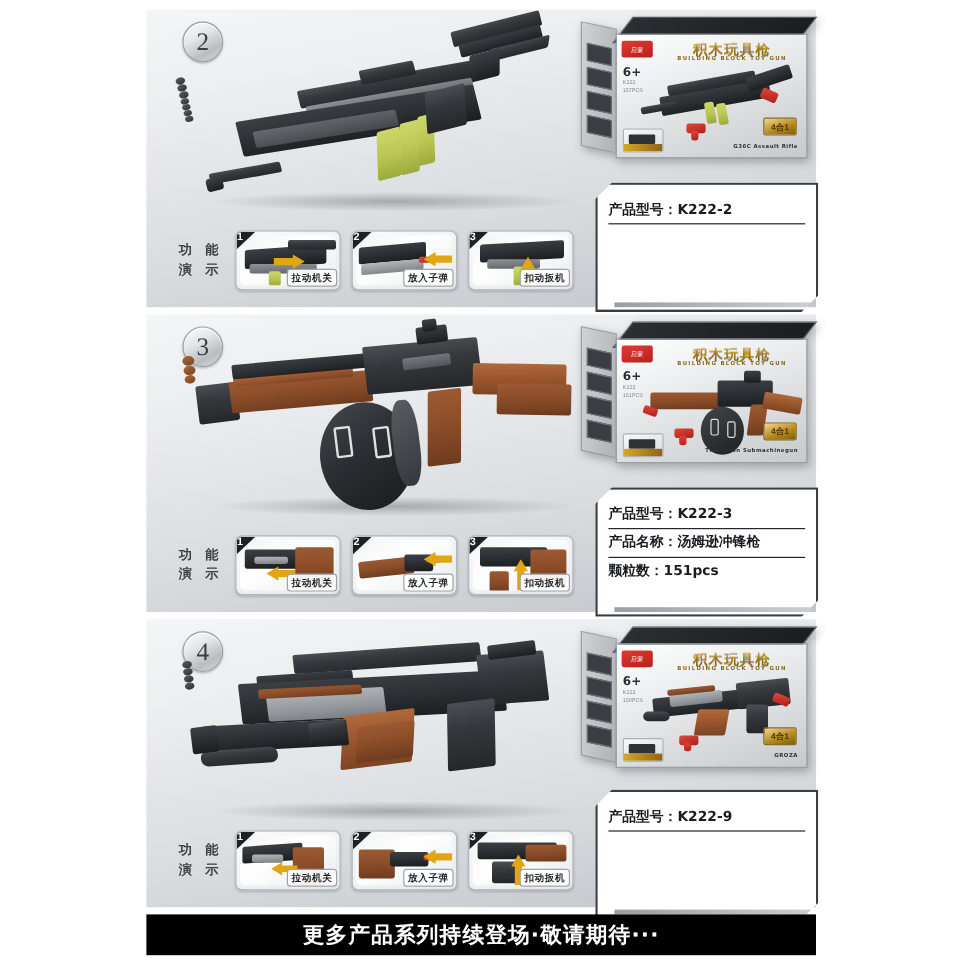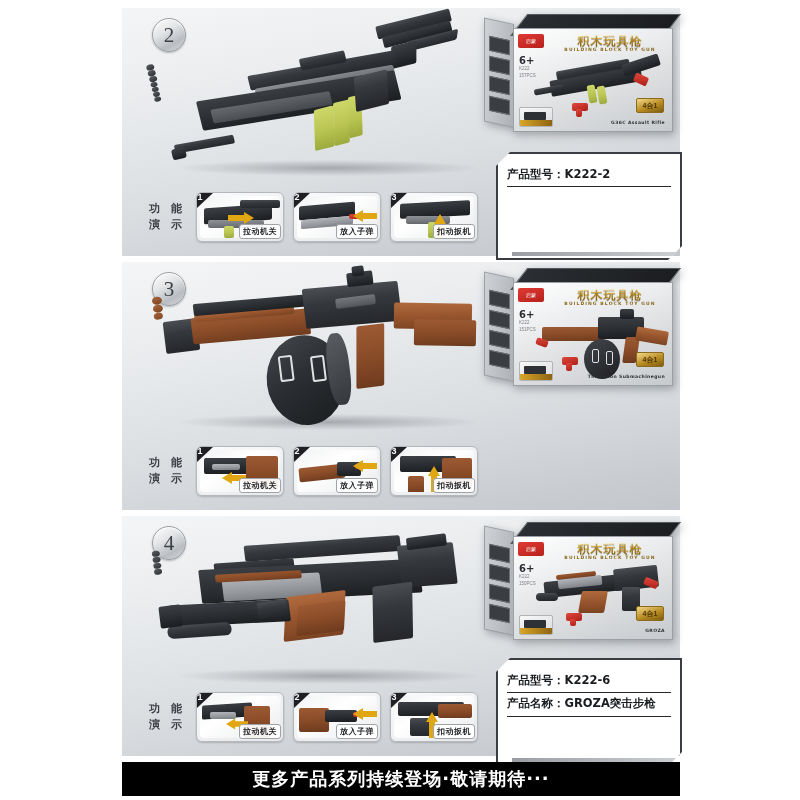--- a/index.html
+++ b/index.html
@@ -475,20 +475,34 @@
         <div class="box-emblem">4合1</div>
         <div class="box-en">Thompson Submachinegun</div>
         <div class="box-corner">
           <div class="cg"></div>
             <div class="cband"></div>
         </div>
       </div>
     </div>
   </div>
 
+  <div class="spec-shell p2" style="top:406px;right:118px;">
+    <div class="spec-deco"></div>
+    <div class="spec-rows">
+      <div class="spec-row ul">
+        <span>产品型号：</span><span class="v">K222-3</span>
+      </div>
+      <div class="spec-row ul">
+        <span>产品名称：</span><span class="v">汤姆逊冲锋枪</span>
+      </div>
+      <div class="spec-row">
+        <span>颗粒数：</span><span class="v">151pcs</span>
+      </div>
+    </div>
+  </div>
 
   <div class="row r3">
     <div class="badge">4</div>
 
     <div class="hero">
       <div class="shadow"></div>
       <div class="gunwrap flat">
 
         <div class="pc dk" style="left:92px;top:10px;width:156px;height:16px;transform:skewY(3deg);"></div>
         <div class="pc dk2" style="left:60px;top:22px;width:80px;height:14px;transform:skewY(3deg);"></div>
@@ -614,24 +628,21 @@
             <div class="cband"></div>
         </div>
       </div>
     </div>
   </div>
 
   <div class="spec-shell p2" style="top:658px;right:118px;">
     <div class="spec-deco"></div>
     <div class="spec-rows">
       <div class="spec-row ul">
-        <span>产品型号：</span><span class="v">K222-6</span>
-      </div>
-      <div class="spec-row ul">
-        <span>产品名称：</span><span class="v">GROZA突击步枪</span>
+        <span>产品型号：</span><span class="v">K222-9</span>
       </div>
     </div>
   </div>
 
   <div class="banner">
     <span>更多产品系列持续登场·敬请期待···</span>
   </div>
 
 </div>
 

